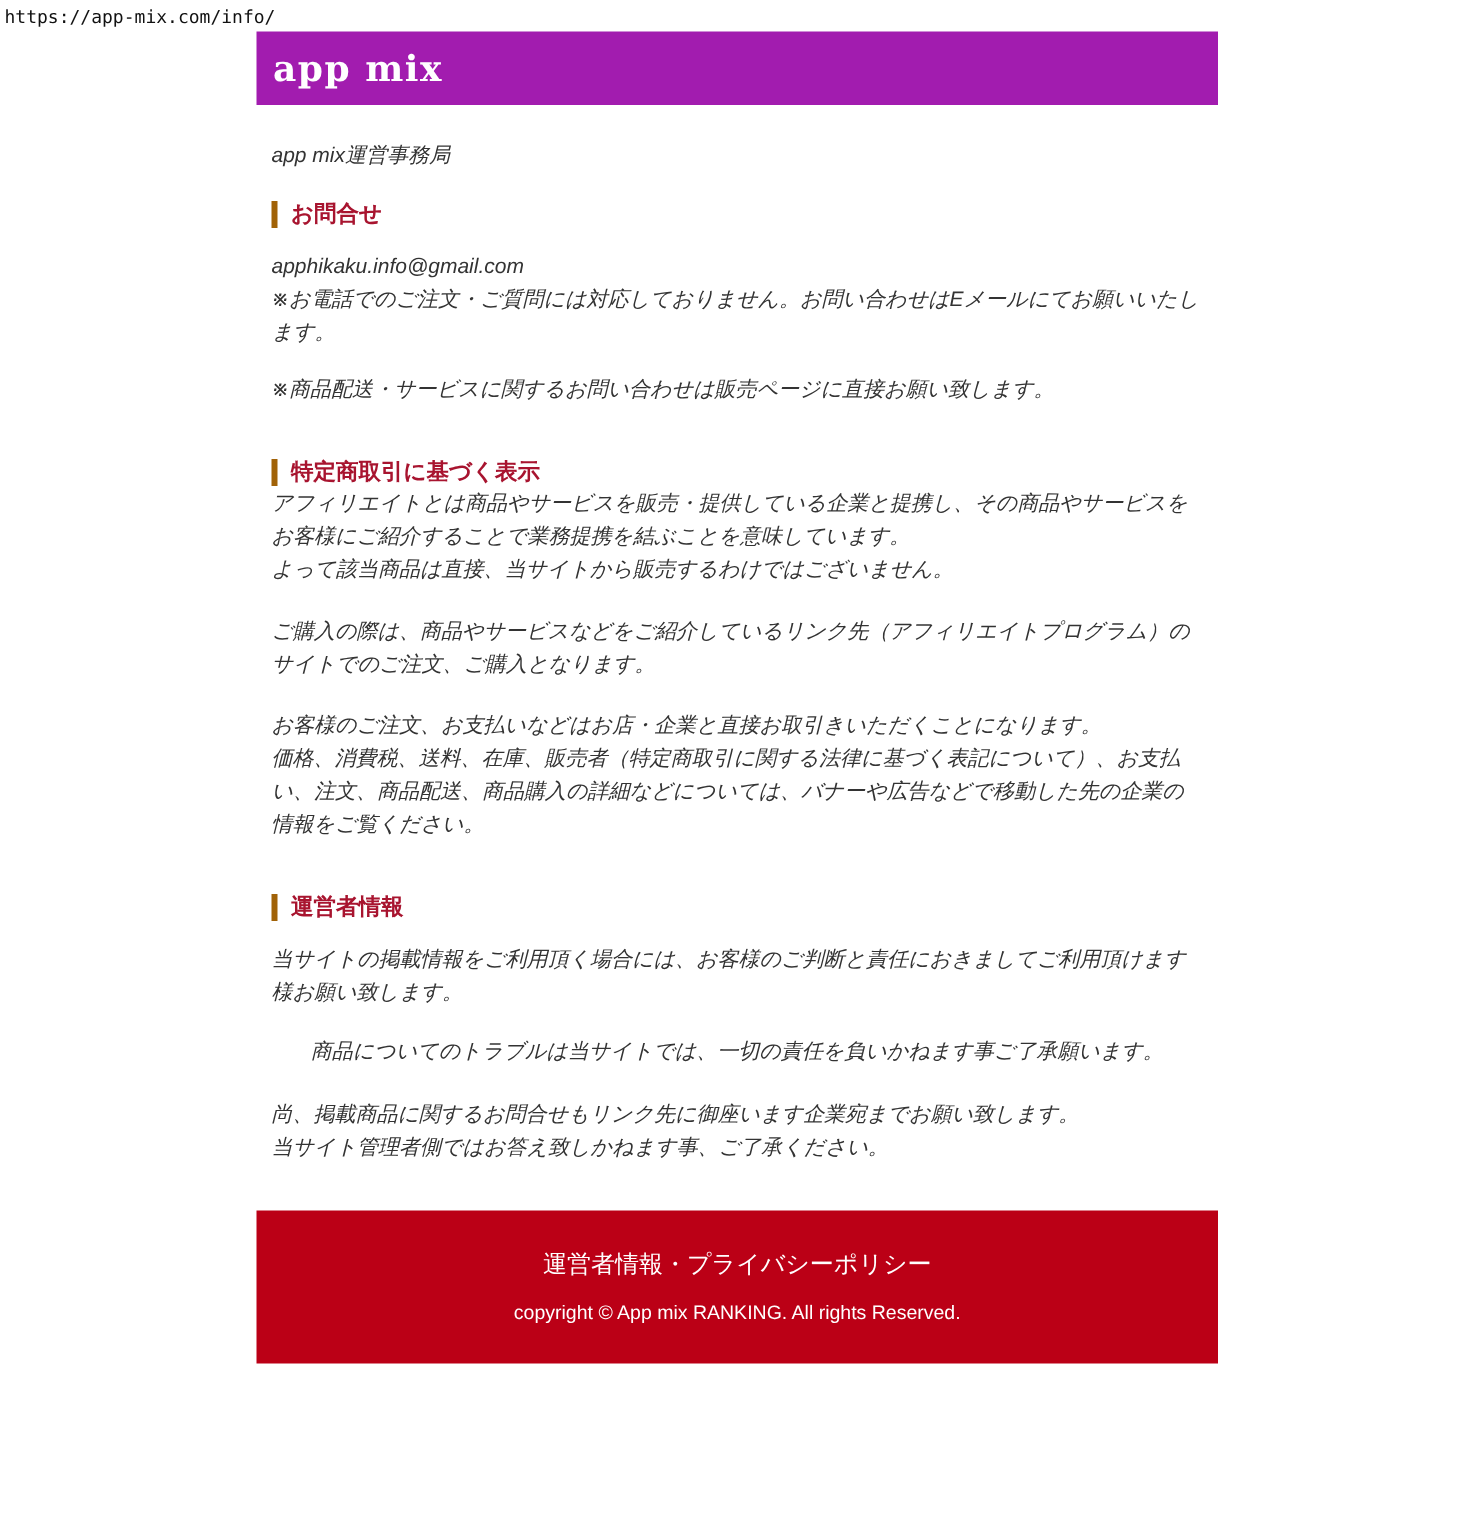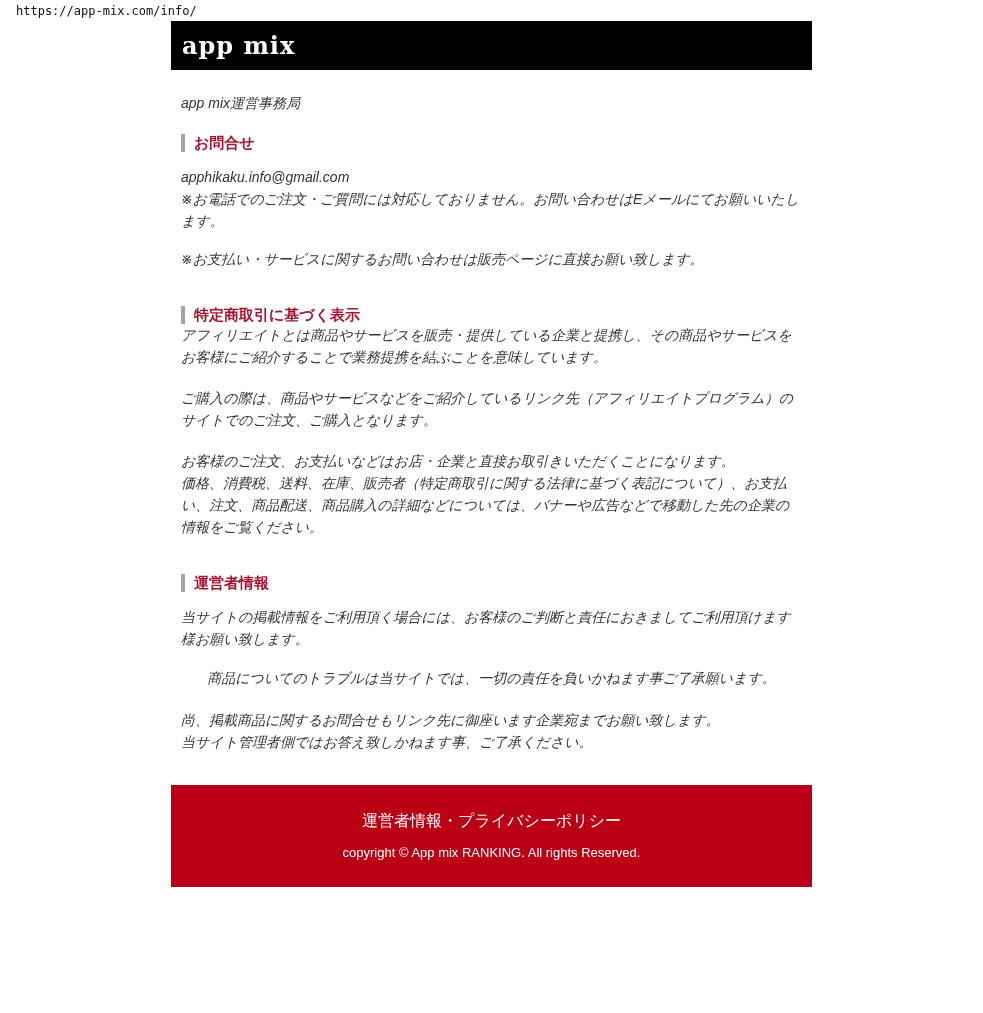--- a/index.html
+++ b/index.html
@@ -10,34 +10,34 @@
     position: relative;
     font-family: "Liberation Sans", "DejaVu Sans", sans-serif;
     color: #333333;
     font-size: 14px;
     overflow: hidden;
   }
 
   .url-note {
     position: absolute;
     top: 4px;
-    left: 16px;
+    left: 3px;
     font-family: "DejaVu Sans Mono", "Liberation Mono", monospace;
     font-size: 12px;
     color: #111111;
     letter-spacing: 0px;
   }
 
   .container {
     width: 641px;
     margin: 21px auto 0 auto;
   }
 
   .site-header {
-    background: #000000;
+    background: #a21caf;
     height: 49px;
     display: flex;
     align-items: center;
     padding: 0 11px;
   }
   .site-logo {
     color: #ffffff;
     font-family: "DejaVu Serif", "Liberation Serif", serif;
     font-weight: bold;
     font-size: 24px;
@@ -48,21 +48,21 @@
   .content {
     padding: 0 10px;
   }
 
   p { line-height: 22px; font-size: 14px; color: #333333; font-style: italic; }
 
   h2.section-heading {
     font-size: 15px;
     font-weight: bold;
     color: #a8142f;
-    border-left: 4px solid #a3a3a3;
+    border-left: 4px solid #a16207;
     padding-left: 9px;
     line-height: 18px;
   }
 
   .mt14 { margin-top: 14px; }
   .mt16 { margin-top: 16px; }
   .mt17 { margin-top: 17px; text-align: center; }
   .mt18 { }
   .mt19 { margin-top: 19px; }
   .mt20 { margin-top: 20px; }
@@ -104,26 +104,27 @@
   </header>
 
   <div class="content">
 
     <p class="mt22">app mix運営事務局</p>
 
     <section>
       <h2 class="section-heading mt20">お問合せ</h2>
       <p class="mt14">apphikaku.info@gmail.com</p>
       <p class="mt18">※お電話でのご注文・ご質問には対応しておりません。お問い合わせはEメールにてお願いいたします。</p>
-      <p class="mt16">※お支払い・サービスに関するお問い合わせは販売ページに直接お願い致します。</p>
+      <p class="mt16">※商品配送・サービスに関するお問い合わせは販売ページに直接お願い致します。</p>
     </section>
 
     <section>
       <h2 class="section-heading mt36">特定商取引に基づく表示</h2>
       <p class="mt18">アフィリエイトとは商品やサービスを販売・提供している企業と提携し、その商品やサービスをお客様にご紹介することで業務提携を結ぶことを意味しています。</p>
+      <p class="mt18">よって該当商品は直接、当サイトから販売するわけではございません。</p>
       <p class="mt19">ご購入の際は、商品やサービスなどをご紹介しているリンク先（アフィリエイトプログラム）のサイトでのご注文、ご購入となります。</p>
       <p class="mt19">お客様のご注文、お支払いなどはお店・企業と直接お取引きいただくことになります。</p>
       <p class="mt18">価格、消費税、送料、在庫、販売者（特定商取引に関する法律に基づく表記について）、お支払い、注文、商品配送、商品購入の詳細などについては、バナーや広告などで移動した先の企業の情報をご覧ください。</p>
     </section>
 
     <section>
       <h2 class="section-heading mt36">運営者情報</h2>
       <p class="mt14">当サイトの掲載情報をご利用頂く場合には、お客様のご判断と責任におきましてご利用頂けます様お願い致します。</p>
       <p class="mt17">商品についてのトラブルは当サイトでは、一切の責任を負いかねます事ご了承願います。</p>
       <p class="mt20">尚、掲載商品に関するお問合せもリンク先に御座います企業宛までお願い致します。</p>

